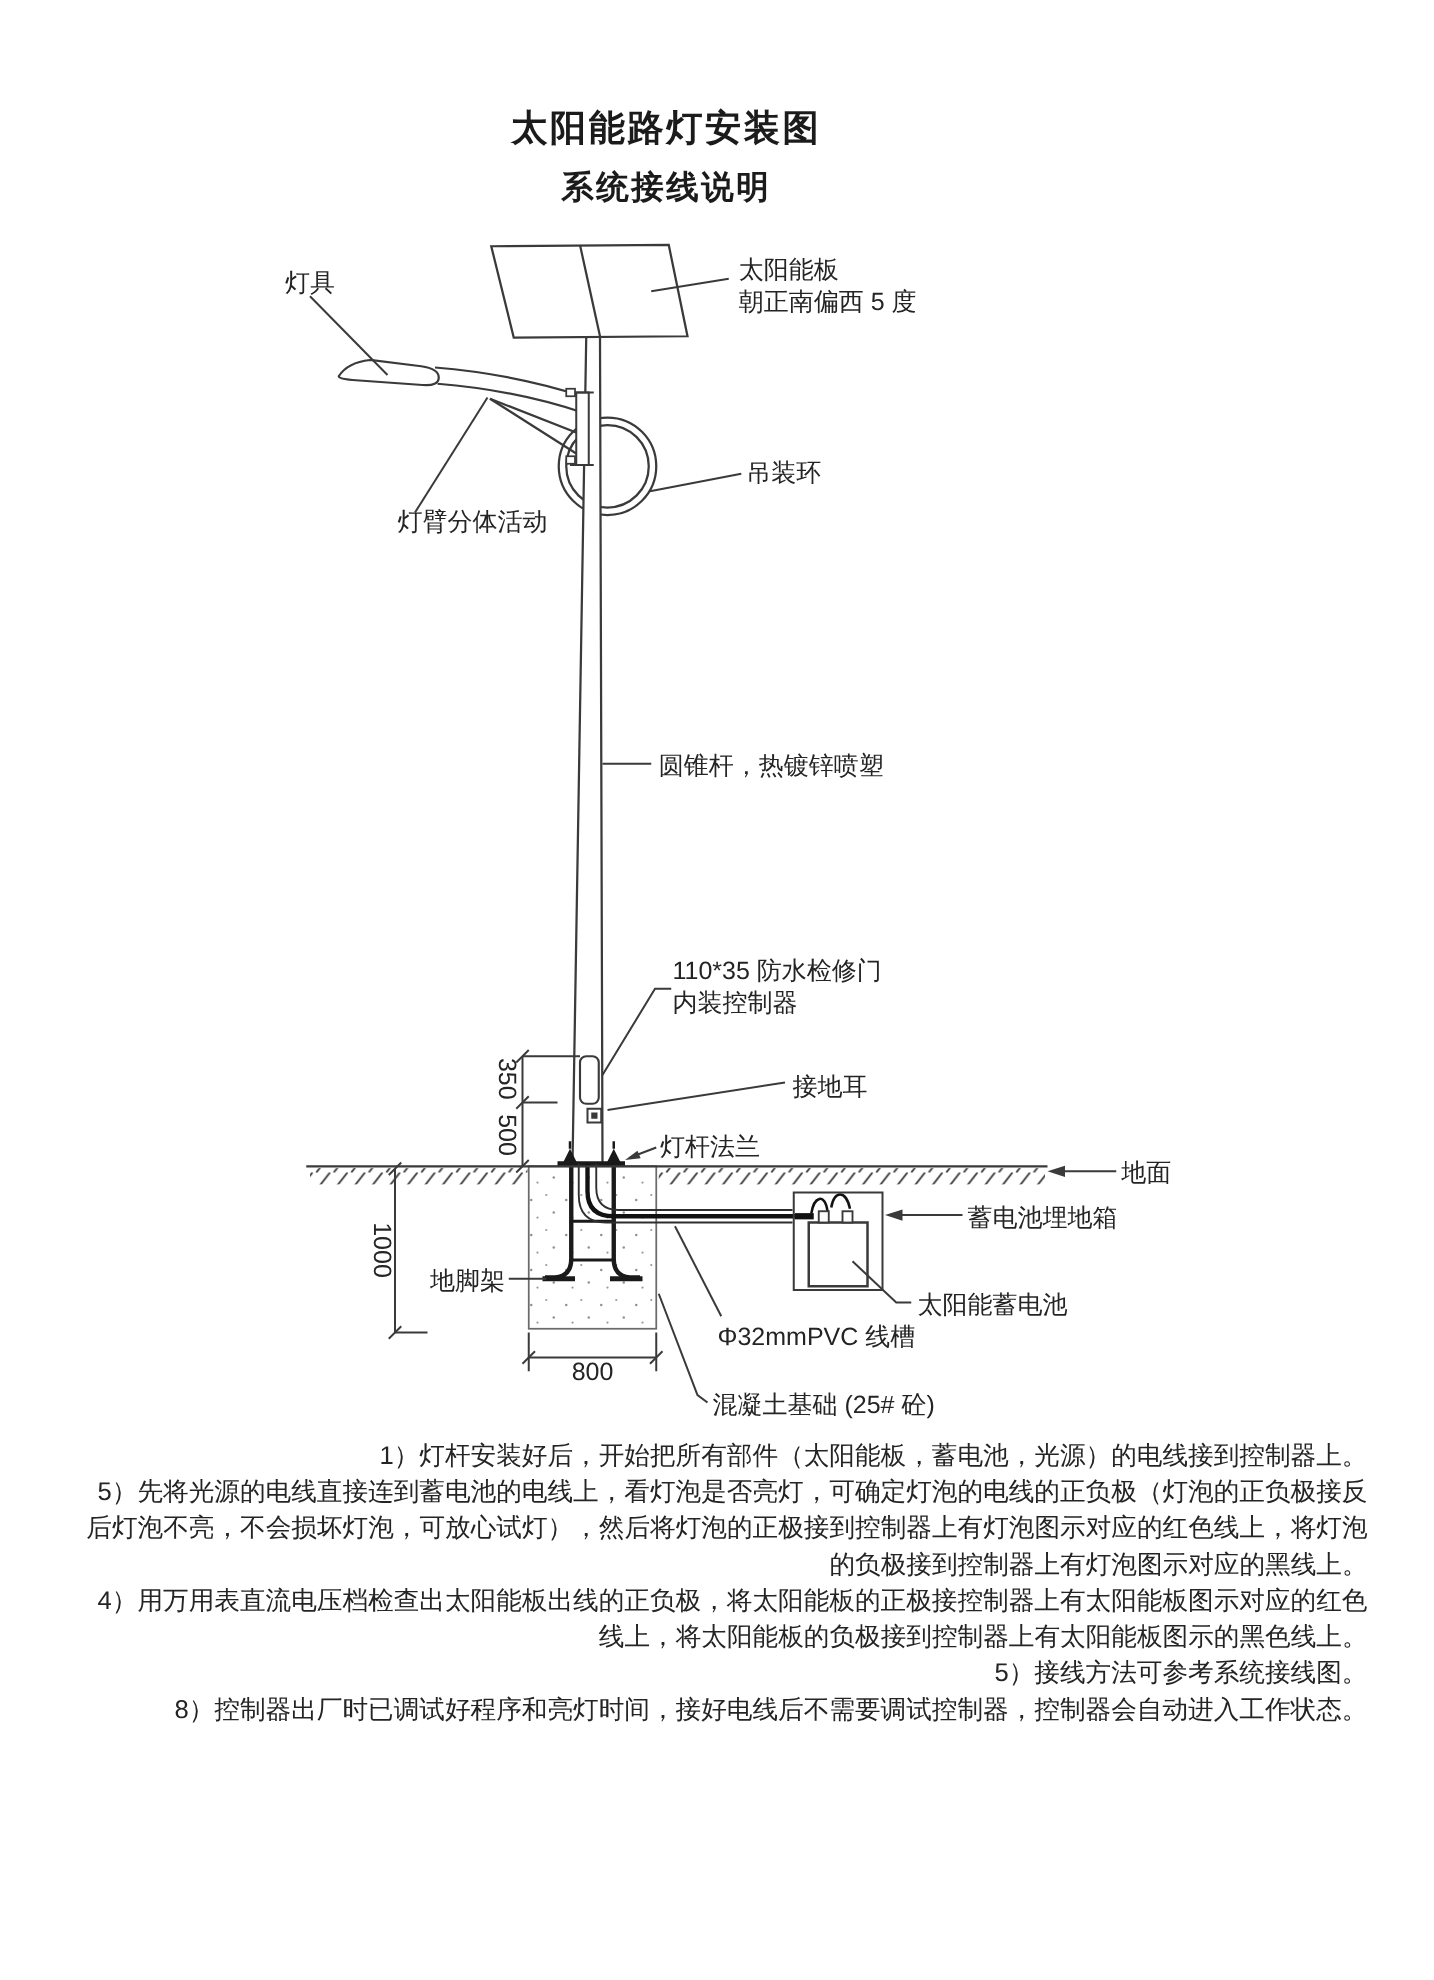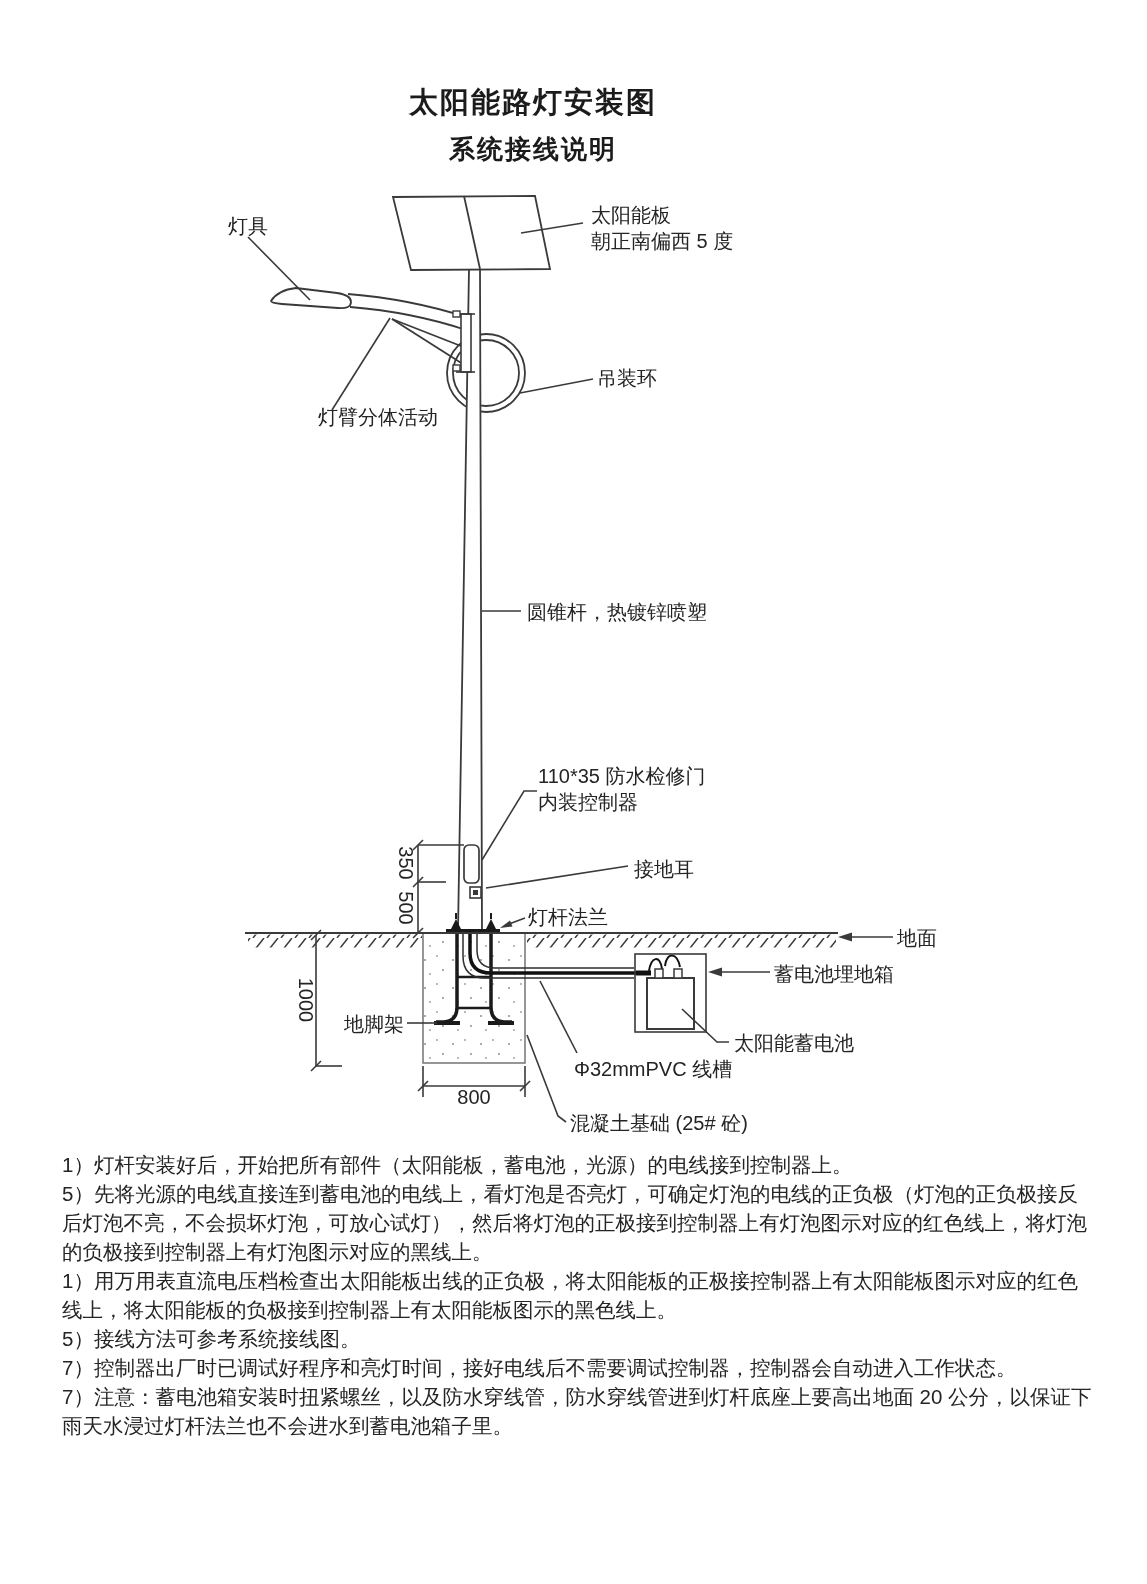--- a/index.html
+++ b/index.html
@@ -6,21 +6,21 @@
   body{width:1147px;height:1584px;position:relative;overflow:hidden;
        font-family:"Liberation Sans",sans-serif;color:#242424;}
   #stage{position:absolute;left:0;top:0;width:998px;height:1584px;}
   svg text{font-family:"Liberation Sans",sans-serif;fill:#242424;}
   .t-title{font-size:29px;font-weight:bold;letter-spacing:2px;fill:#1b1b1b;}
   .t-sub{font-size:26px;font-weight:bold;letter-spacing:2px;fill:#1b1b1b;}
   .lbl{font-size:20px;}
   .dim{font-size:20px;}
   #instructions{position:absolute;left:62px;top:1150px;width:1032px;
        font-size:20.5px;line-height:29px;color:#242424;text-align:left;}
-  #instructions .item{margin:0;padding:0;}
+  #instructions .item{margin:0;padding:0;text-align:right;}
 </style>
 </head>
 <body>
 
 <div id="stage">
 <svg width="1147" height="1584" viewBox="0 0 1147 1584" xmlns="http://www.w3.org/2000/svg">
   <defs>
     <pattern id="hatch" patternUnits="userSpaceOnUse" width="14" height="14">
       <line x1="1" y1="14" x2="12" y2="0" stroke="#3a3a3a" stroke-width="1.5"></line>
     </pattern>
@@ -172,17 +172,16 @@
   <text class="lbl" x="734" y="1050">太阳能蓄电池</text>
   <text class="lbl" x="344" y="1031">地脚架</text>
   <text class="lbl" x="574" y="1076">Φ32mmPVC 线槽</text>
   <text class="lbl" x="570" y="1130">混凝土基础 (25# 砼)</text>
 </svg>
 </div>
 
 <div id="instructions">
   <div class="item">1）灯杆安装好后，开始把所有部件（太阳能板，蓄电池，光源）的电线接到控制器上。</div>
   <div class="item">5）先将光源的电线直接连到蓄电池的电线上，看灯泡是否亮灯，可确定灯泡的电线的正负极（灯泡的正负极接反后灯泡不亮，不会损坏灯泡，可放心试灯），然后将灯泡的正极接到控制器上有灯泡图示对应的红色线上，将灯泡的负极接到控制器上有灯泡图示对应的黑线上。</div>
-  <div class="item">1）用万用表直流电压档检查出太阳能板出线的正负极，将太阳能板的正极接控制器上有太阳能板图示对应的红色线上，将太阳能板的负极接到控制器上有太阳能板图示的黑色线上。</div>
+  <div class="item">4）用万用表直流电压档检查出太阳能板出线的正负极，将太阳能板的正极接控制器上有太阳能板图示对应的红色线上，将太阳能板的负极接到控制器上有太阳能板图示的黑色线上。</div>
   <div class="item">5）接线方法可参考系统接线图。</div>
-  <div class="item">7）控制器出厂时已调试好程序和亮灯时间，接好电线后不需要调试控制器，控制器会自动进入工作状态。</div>
-  <div class="item">7）注意：蓄电池箱安装时扭紧螺丝，以及防水穿线管，防水穿线管进到灯杆底座上要高出地面 20 公分，以保证下雨天水浸过灯杆法兰也不会进水到蓄电池箱子里。</div>
+  <div class="item">8）控制器出厂时已调试好程序和亮灯时间，接好电线后不需要调试控制器，控制器会自动进入工作状态。</div>
 </div>
 
 </body></html>

